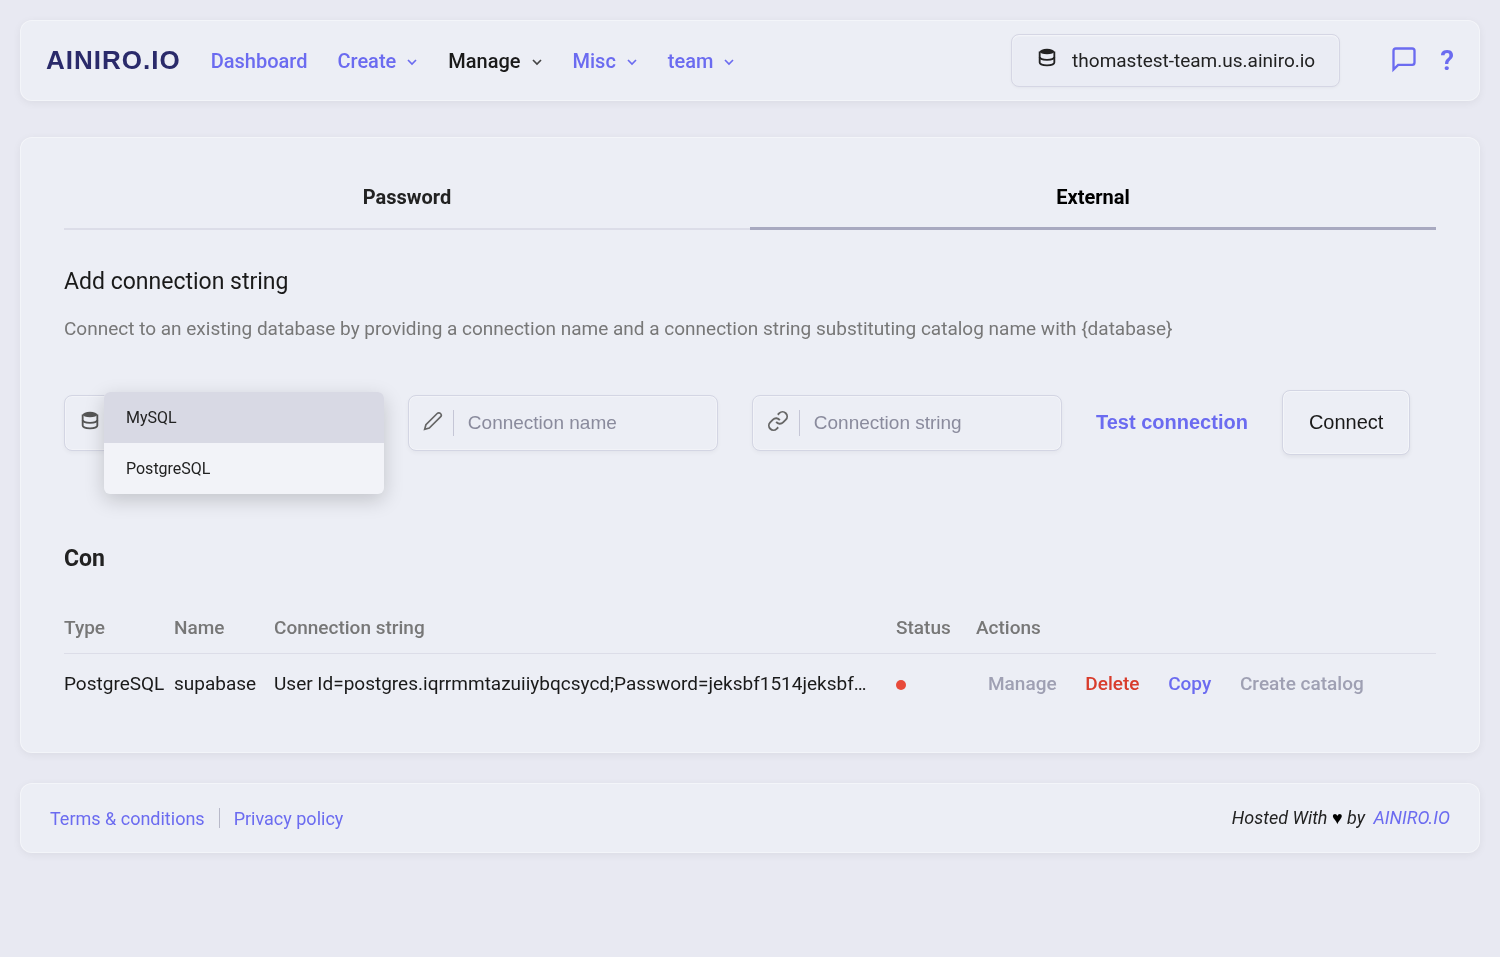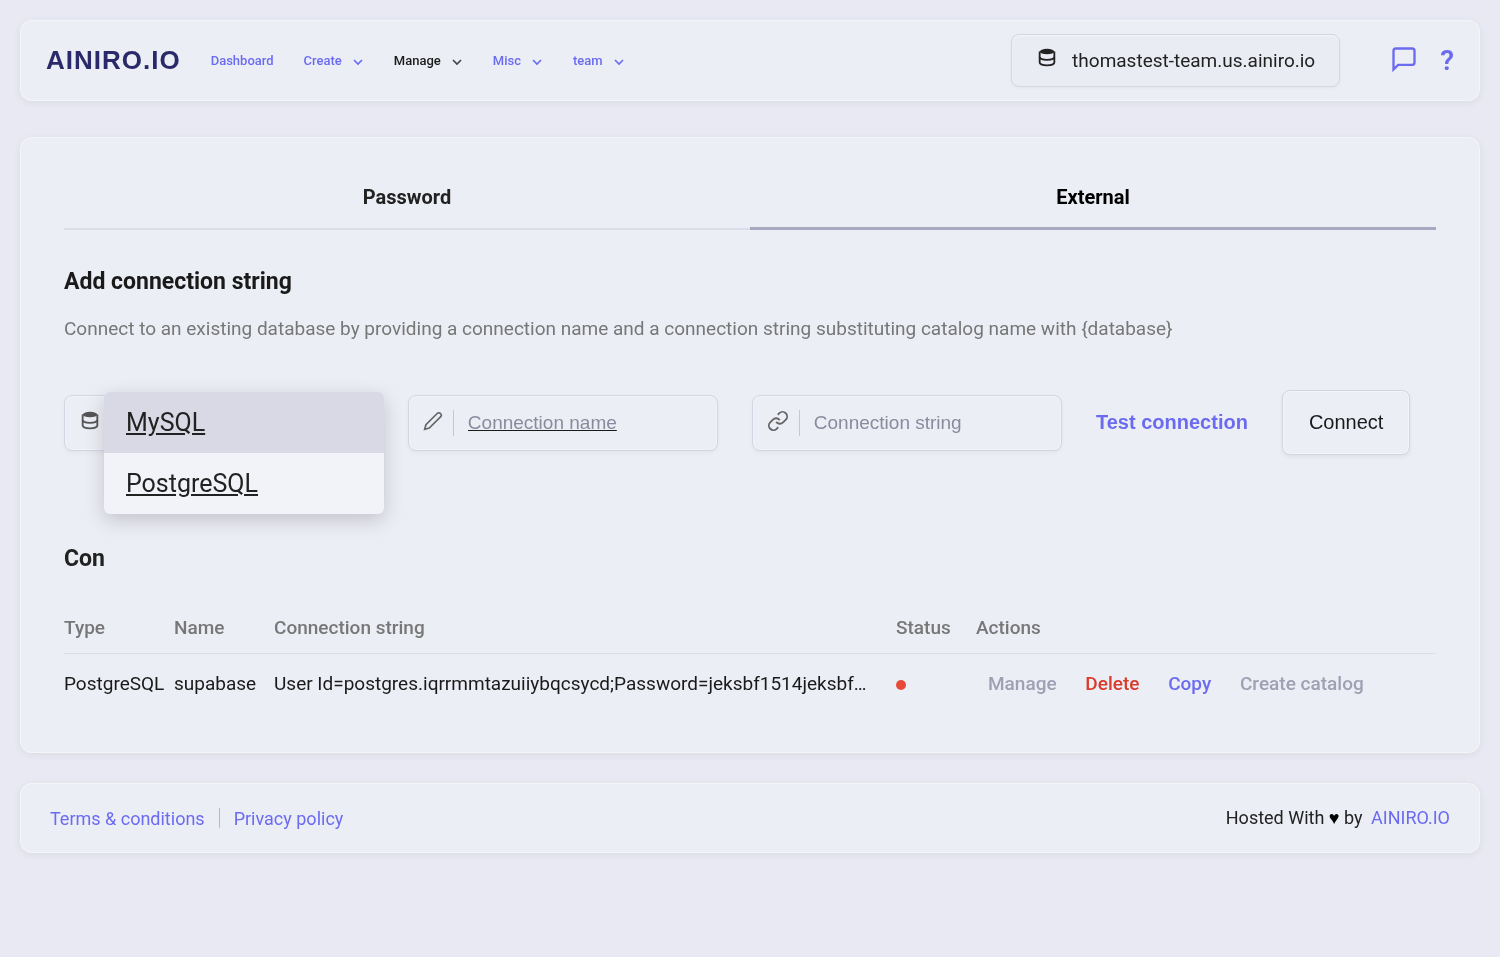--- a/index.html
+++ b/index.html
@@ -35,21 +35,21 @@
   .nav {
     display: flex;
     align-items: center;
     gap: 30px;
     flex: 1;
   }
   .nav-item {
     display: flex;
     align-items: center;
     gap: 8px;
-    font-size: 13px;
+    font-size: 20px;
     font-weight: 500;
     color: #6b6bf0;
     cursor: pointer;
   }
   .nav-item.active {
     color: #1a1a1a;
   }
   .chev {
     width: 14px;
     height: 14px;
@@ -94,21 +94,21 @@
     color: #222;
     cursor: pointer;
   }
   .tab.active {
     color: #000;
     border-bottom: 3px solid #a8a9c0;
     margin-bottom: -2px;
   }
   .section-title {
     font-size: 23px;
-    font-weight: 700;
+    font-weight: 400;
     margin-bottom: 22px;
   }
   .section-desc {
     font-size: 19px;
     color: #777;
     margin-bottom: 50px;
   }
   .form-row {
     display: flex;
     align-items: center;
@@ -139,21 +139,21 @@
   .input-field input {
     border: none;
     background: transparent;
     font-size: 19px;
     color: #333;
     outline: none;
     width: 100%;
   }
   .input-field input::placeholder { color: #8a8b9d; }
   .db-select { width: 310px; cursor: pointer; }
-  .name-field { width: 310px; text-decoration: underline; }
+  .name-field { width: 310px; }
   .cstring-field { width: 310px; }
   .link-btn {
     background: none;
     border: none;
     font-size: 20px;
     color: #6b6bf0;
     cursor: pointer;
     font-weight: 700;
   }
   .solid-btn {
@@ -175,24 +175,23 @@
     left: 40px;
     background: #f2f3f8;
     border-radius: 6px;
     box-shadow: 0 6px 20px rgba(0,0,0,0.18);
     width: 280px;
     overflow: hidden;
     z-index: 10;
   }
   .dropdown-item {
     padding: 16px 22px;
-    font-size: 25px;
+    font-size: 16px;
     color: #222;
     cursor: pointer;
-    text-decoration: underline;
   }
   .dropdown-item.selected {
     background: #d8d9e4;
   }
 
   
   .table-section-title {
     font-size: 23px;
     font-weight: 700;
     margin-bottom: 30px;
@@ -235,21 +234,21 @@
   .footer {
     display: flex;
     align-items: center;
     justify-content: space-between;
     padding: 24px 30px;
     font-size: 18px;
   }
   .footer-left { display: flex; align-items: center; gap: 14px; }
   .footer a { color: #6b6bf0; text-decoration: none; cursor: pointer; }
   .footer-sep { width: 1px; height: 20px; background: #b8b9c9; }
-  .footer-right { color: #222; }
+  .footer-right { color: #222; font-style: italic; }
   .heart { color: #000; }
 </style>
 </head>
 <body>
 
 <div class="card topbar">
   <div class="logo">AINIRO.IO</div>
   <div class="nav">
     <div class="nav-item">
       <span>Dashboard</span>

